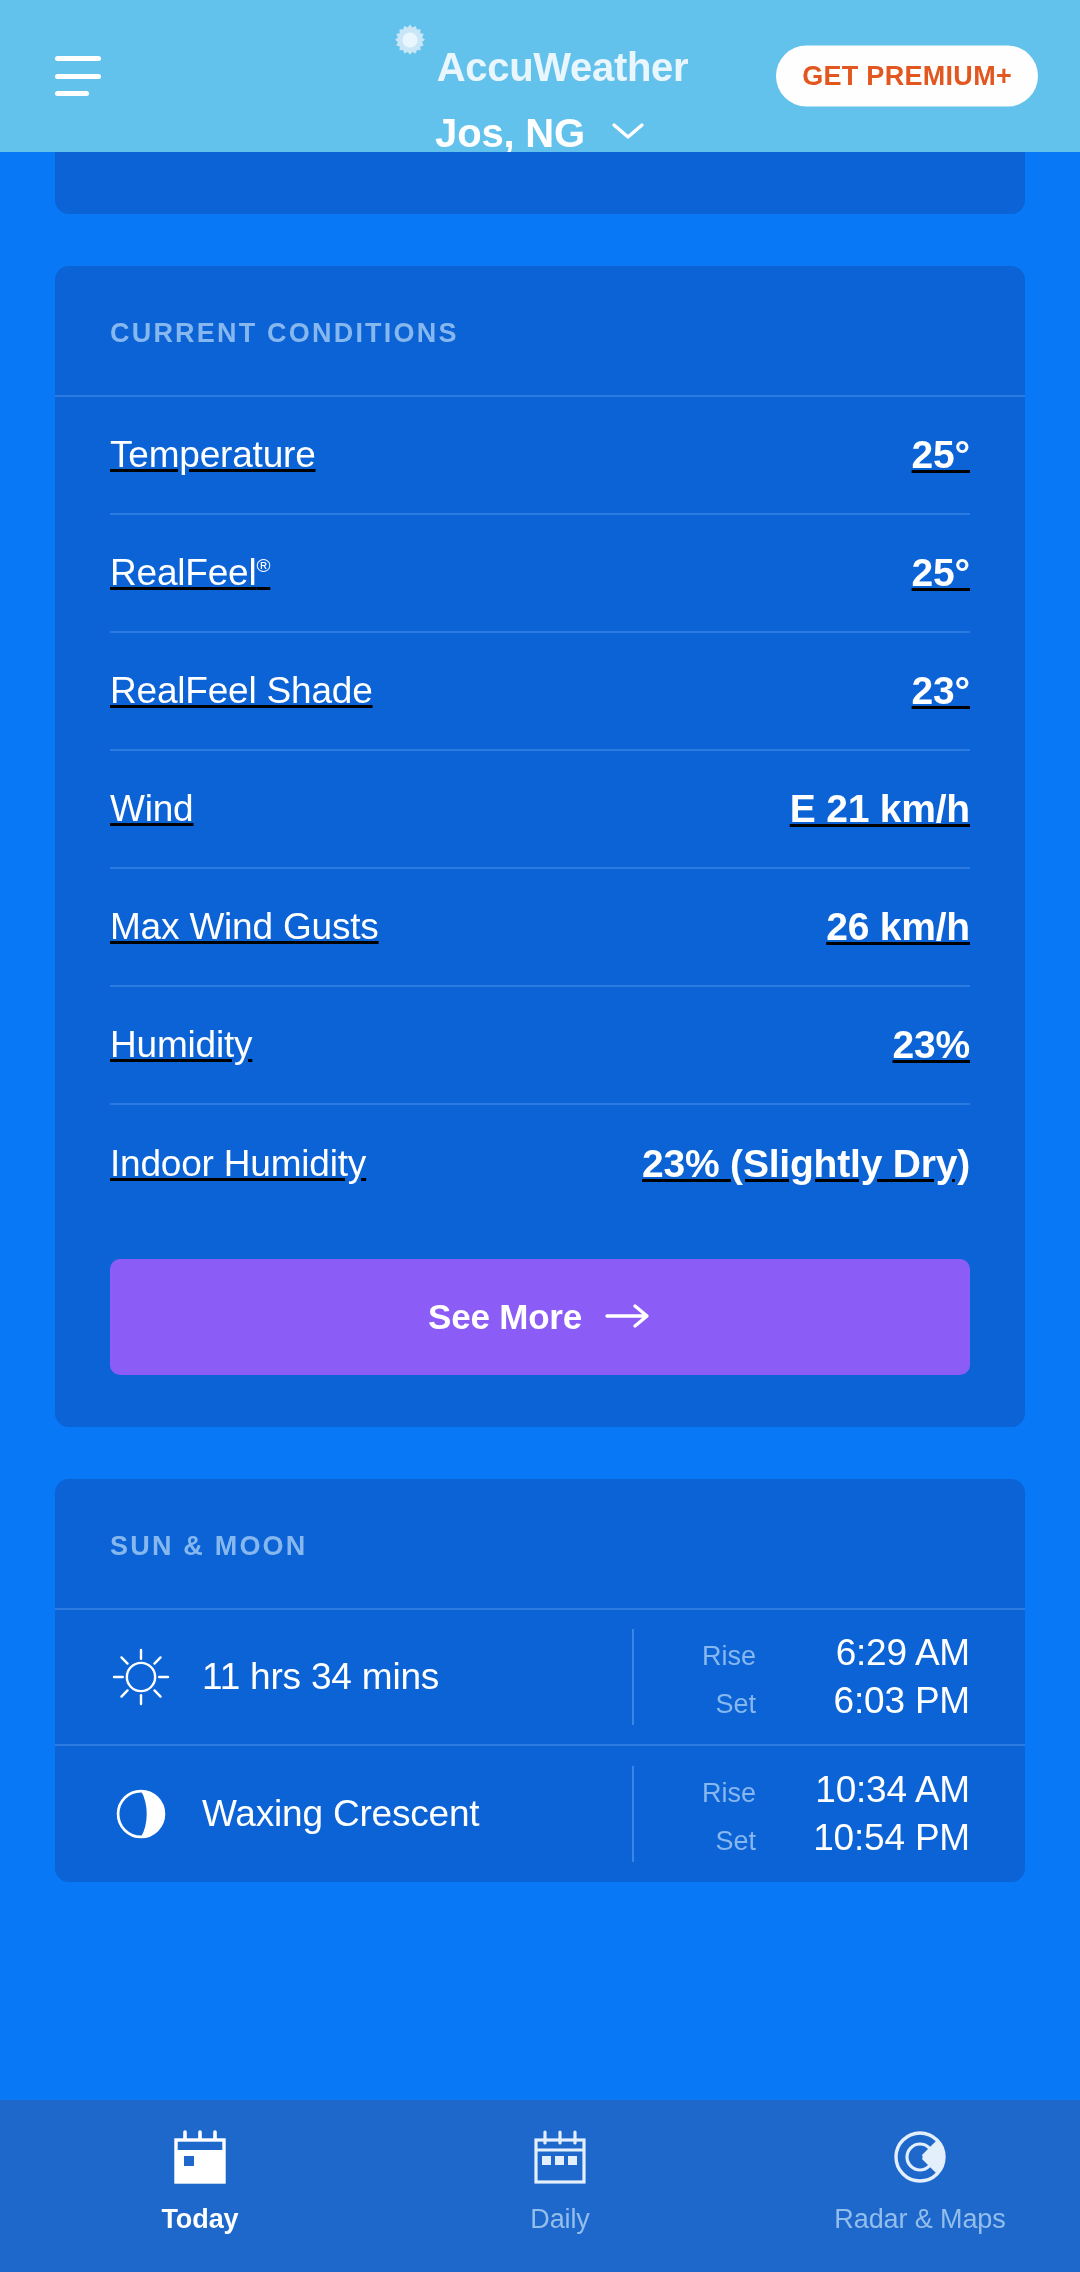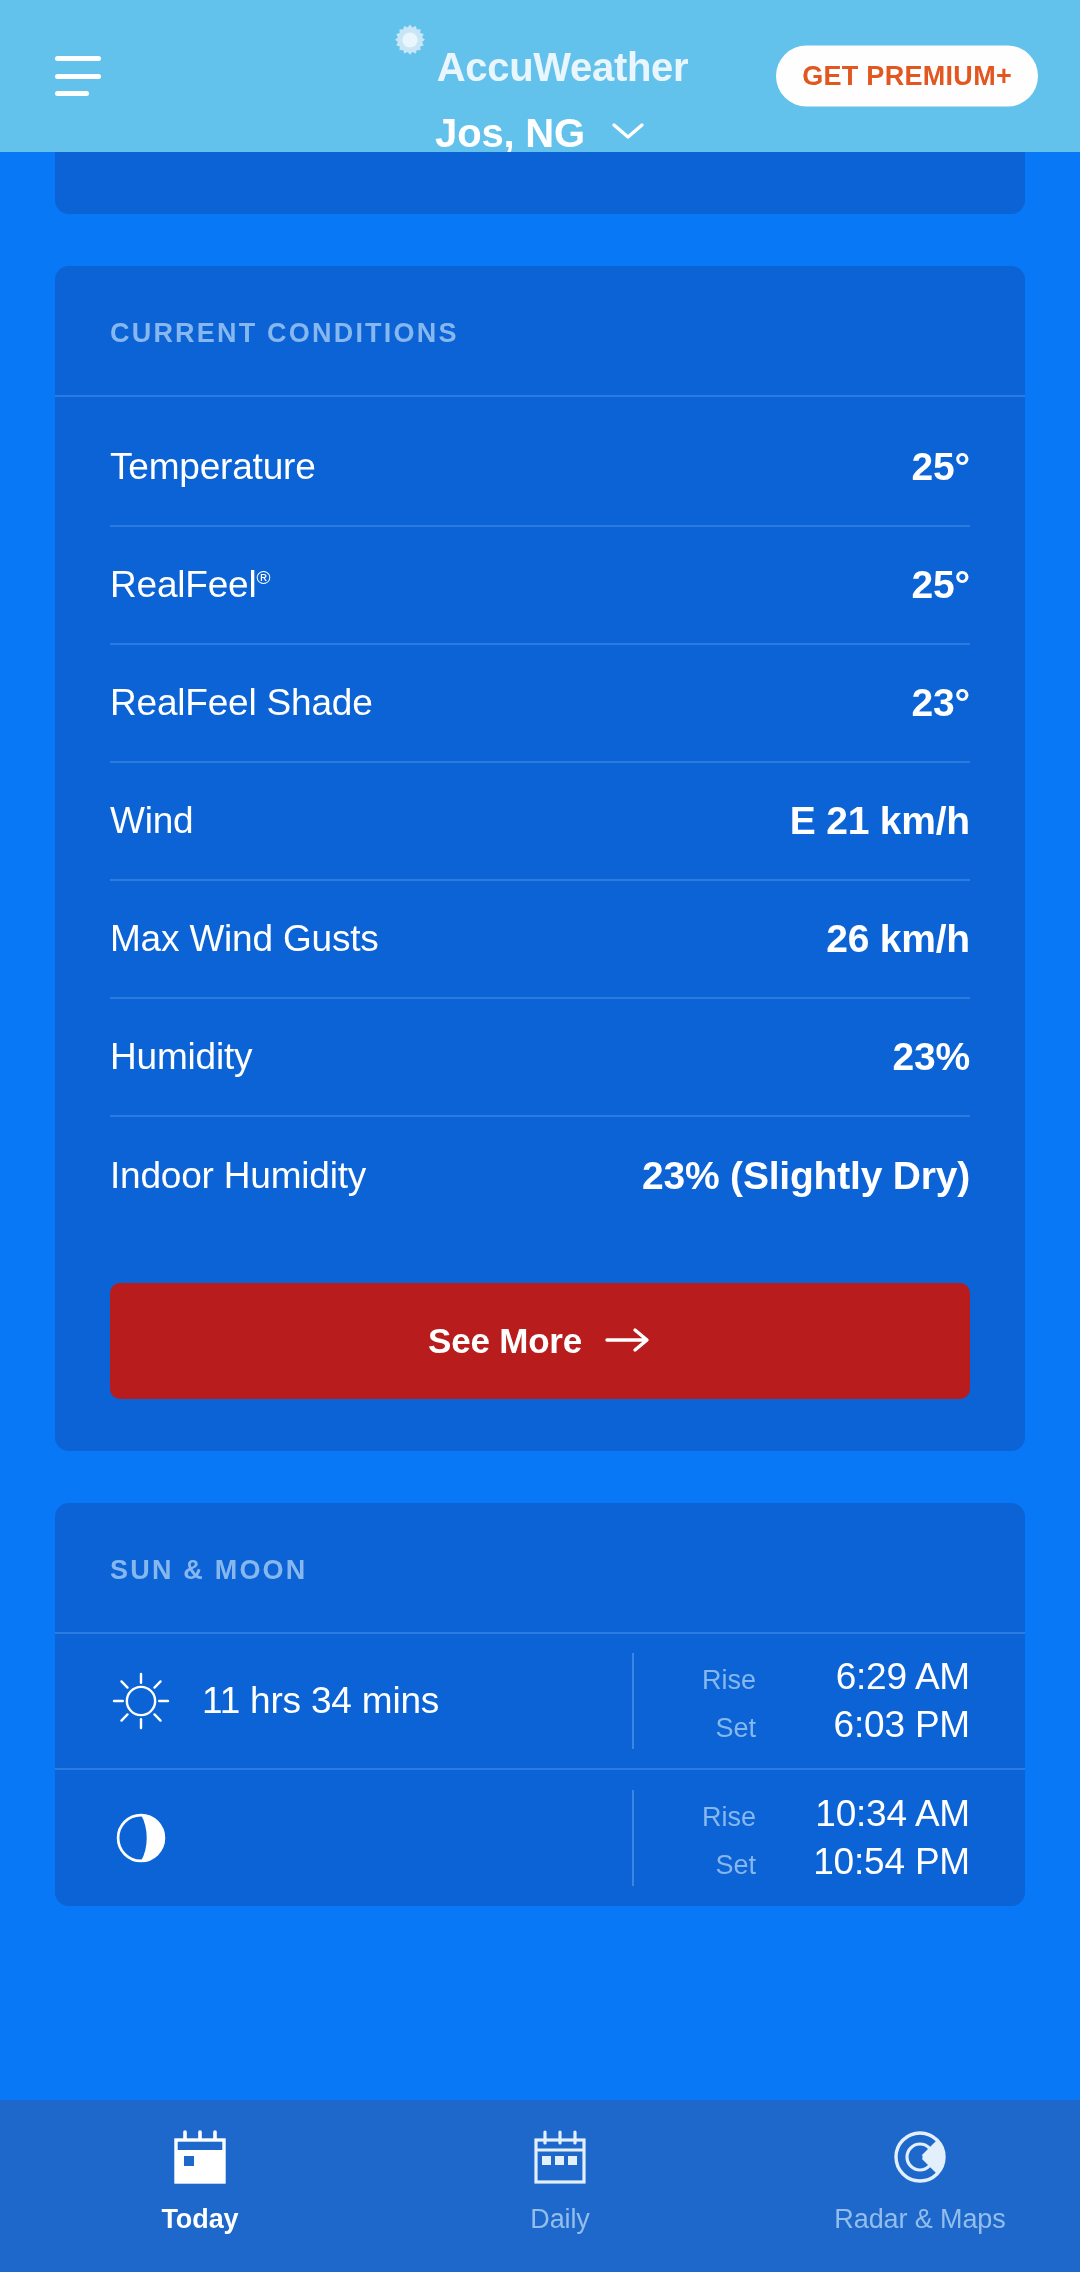--- a/index.html
+++ b/index.html
@@ -53,33 +53,33 @@
     margin:0 55px; background:#0B63D6; border-radius:14px;
   }
   .card-partial { height:62px; border-radius:0 0 14px 14px; }
 
   .card-title {
     font-size:27px; font-weight:700; color:#86B7EE;
     letter-spacing:2.2px; padding:52px 55px 46px 55px;
   }
   .card-divider { height:2px; background:#2C7BE0; margin:0; }
 
-  .rows { padding:12px 55px; }
+  .rows { padding:0 55px;text-decoration:underline; }
   .row {
     display:flex; align-items:center; justify-content:space-between;
     height:118px; border-bottom:2px solid #2C7BE0;
   }
   .row:last-child { border-bottom:none; }
   .row-label { color:#FFFFFF; font-size:37px; font-weight:400; letter-spacing:-0.2px; }
   .row-label sup { font-size:19px; vertical-align:super; }
   .row-value { color:#FFFFFF; font-size:39px; font-weight:700; letter-spacing:-0.2px; }
 
   .seemore-wrap { padding:36px 55px 52px 55px; }
   .seemore {
-    background:#b91c1c; border-radius:10px; height:116px;
+    background:#8b5cf6; border-radius:10px; height:116px;
     display:flex; align-items:center; justify-content:center; gap:22px;
     cursor:pointer; border:none; width:100%;
   }
   .seemore-label { color:#FFFFFF; font-size:35px; font-weight:700; letter-spacing:-0.2px; }
 
   .gap { height:52px; }
 
   
   .astro-row {
     display:flex; align-items:center; height:136px;
@@ -243,20 +243,21 @@
       </div>
 
       <div class="astro-row">
         <div class="astro-left">
           <span class="navicon">
             <svg width="92" height="92" viewBox="0 0 92 92">
               <circle cx="46" cy="46" r="34" fill="none" stroke="#FFFFFF" stroke-width="4"></circle>
               <path d="M46 12 A34 34 0 0 1 46 80 A26 46 0 0 0 46 12 Z" fill="#FFFFFF"></path>
             </svg>
           </span>
+          <span class="astro-text">Waxing Crescent</span>
         </div>
         <div class="astro-sep"></div>
         <div class="astro-times">
           <div class="time-line">
             <span class="time-key">Rise</span>
             <span class="time-val">10:34 AM</span>
           </div>
           <div class="time-line">
             <span class="time-key">Set</span>
             <span class="time-val">10:54 PM</span>

